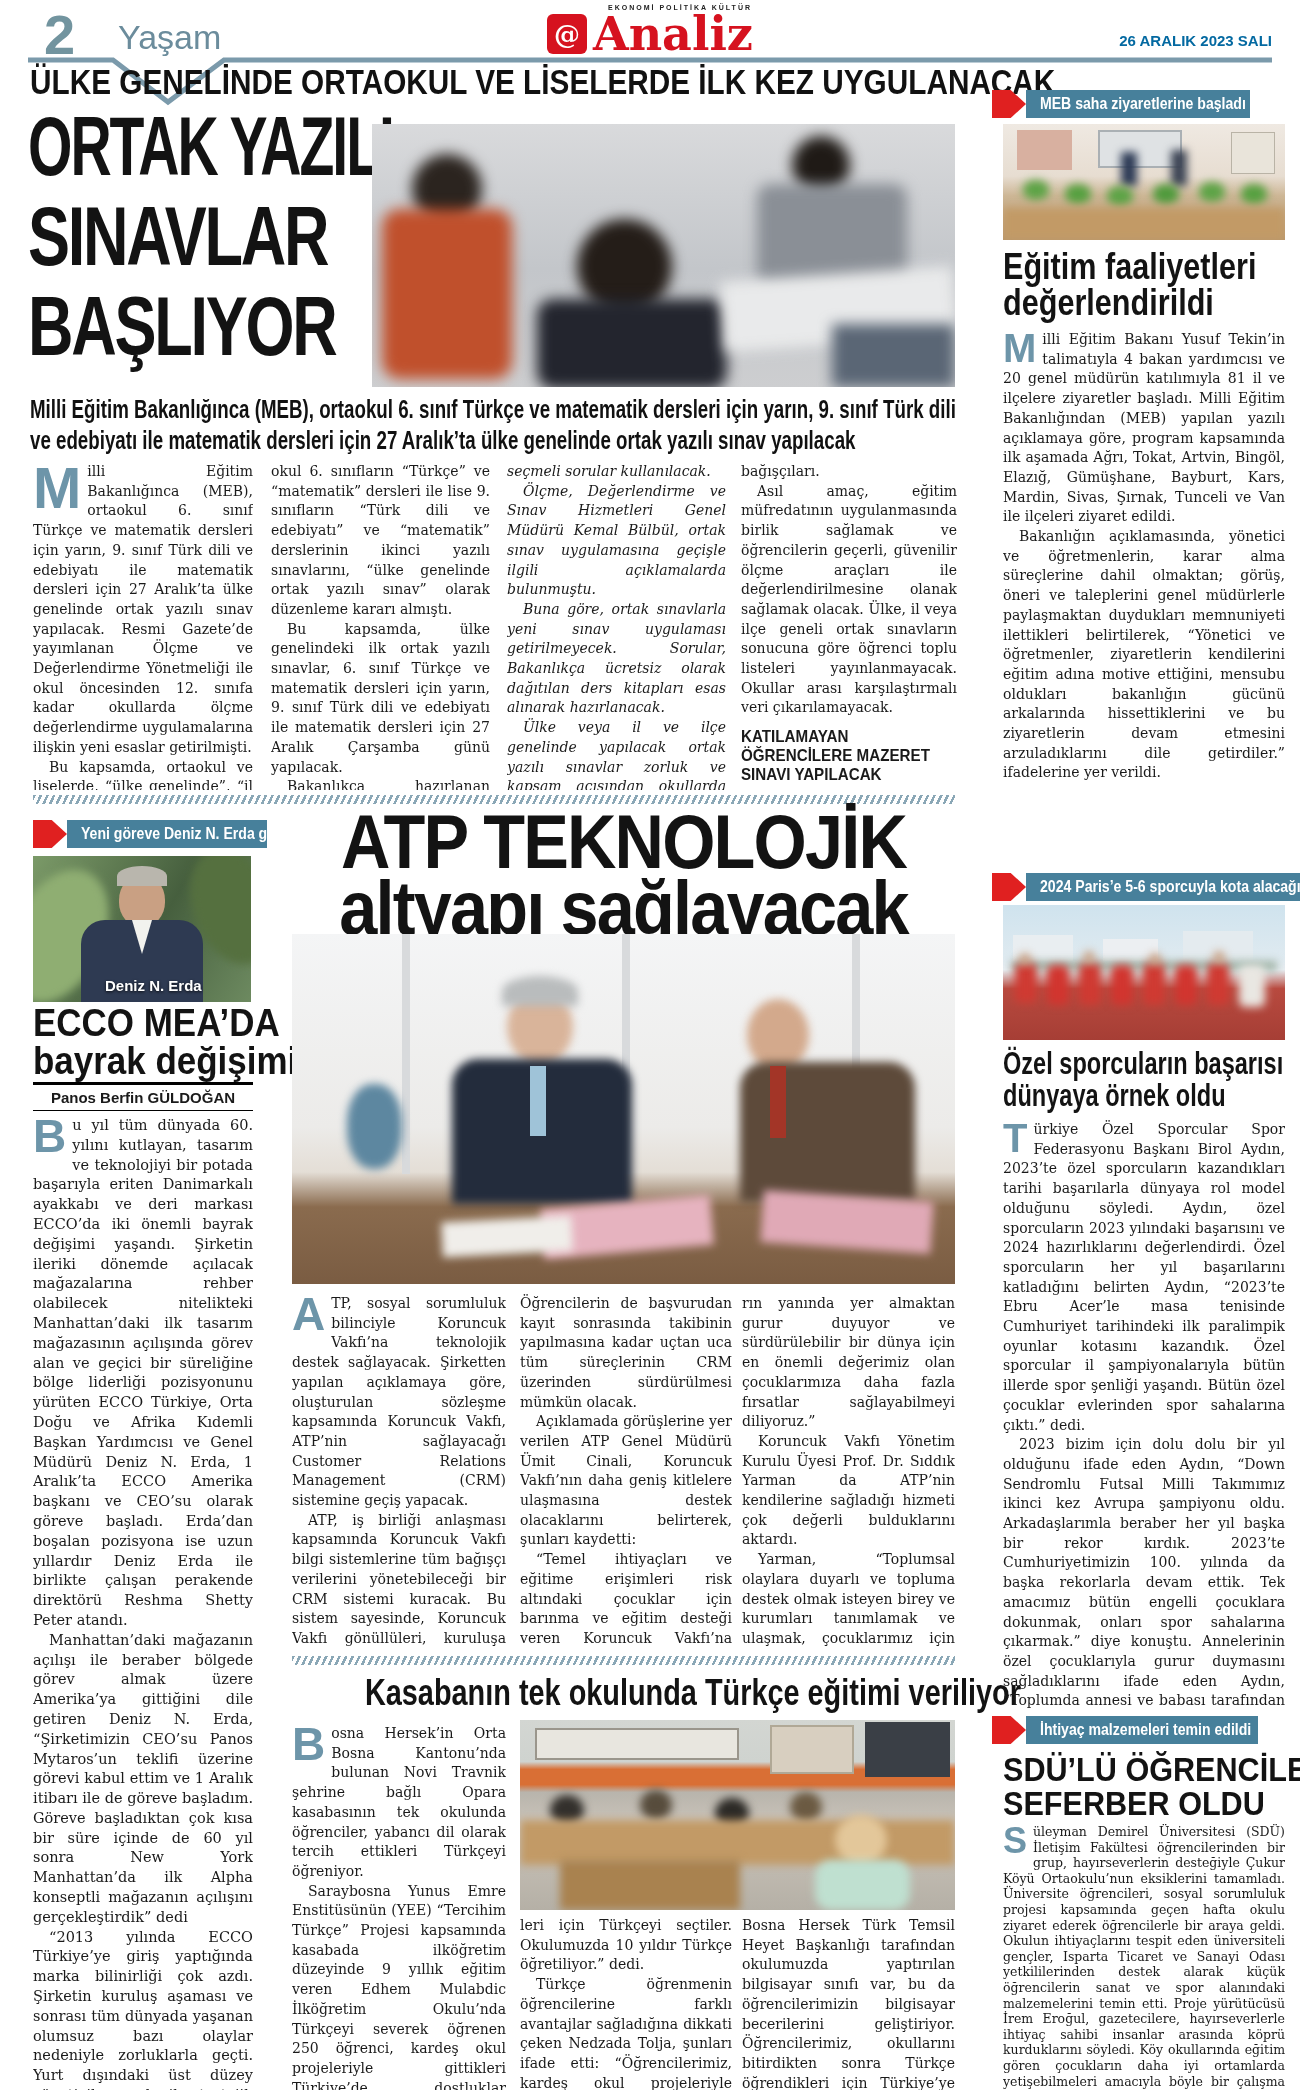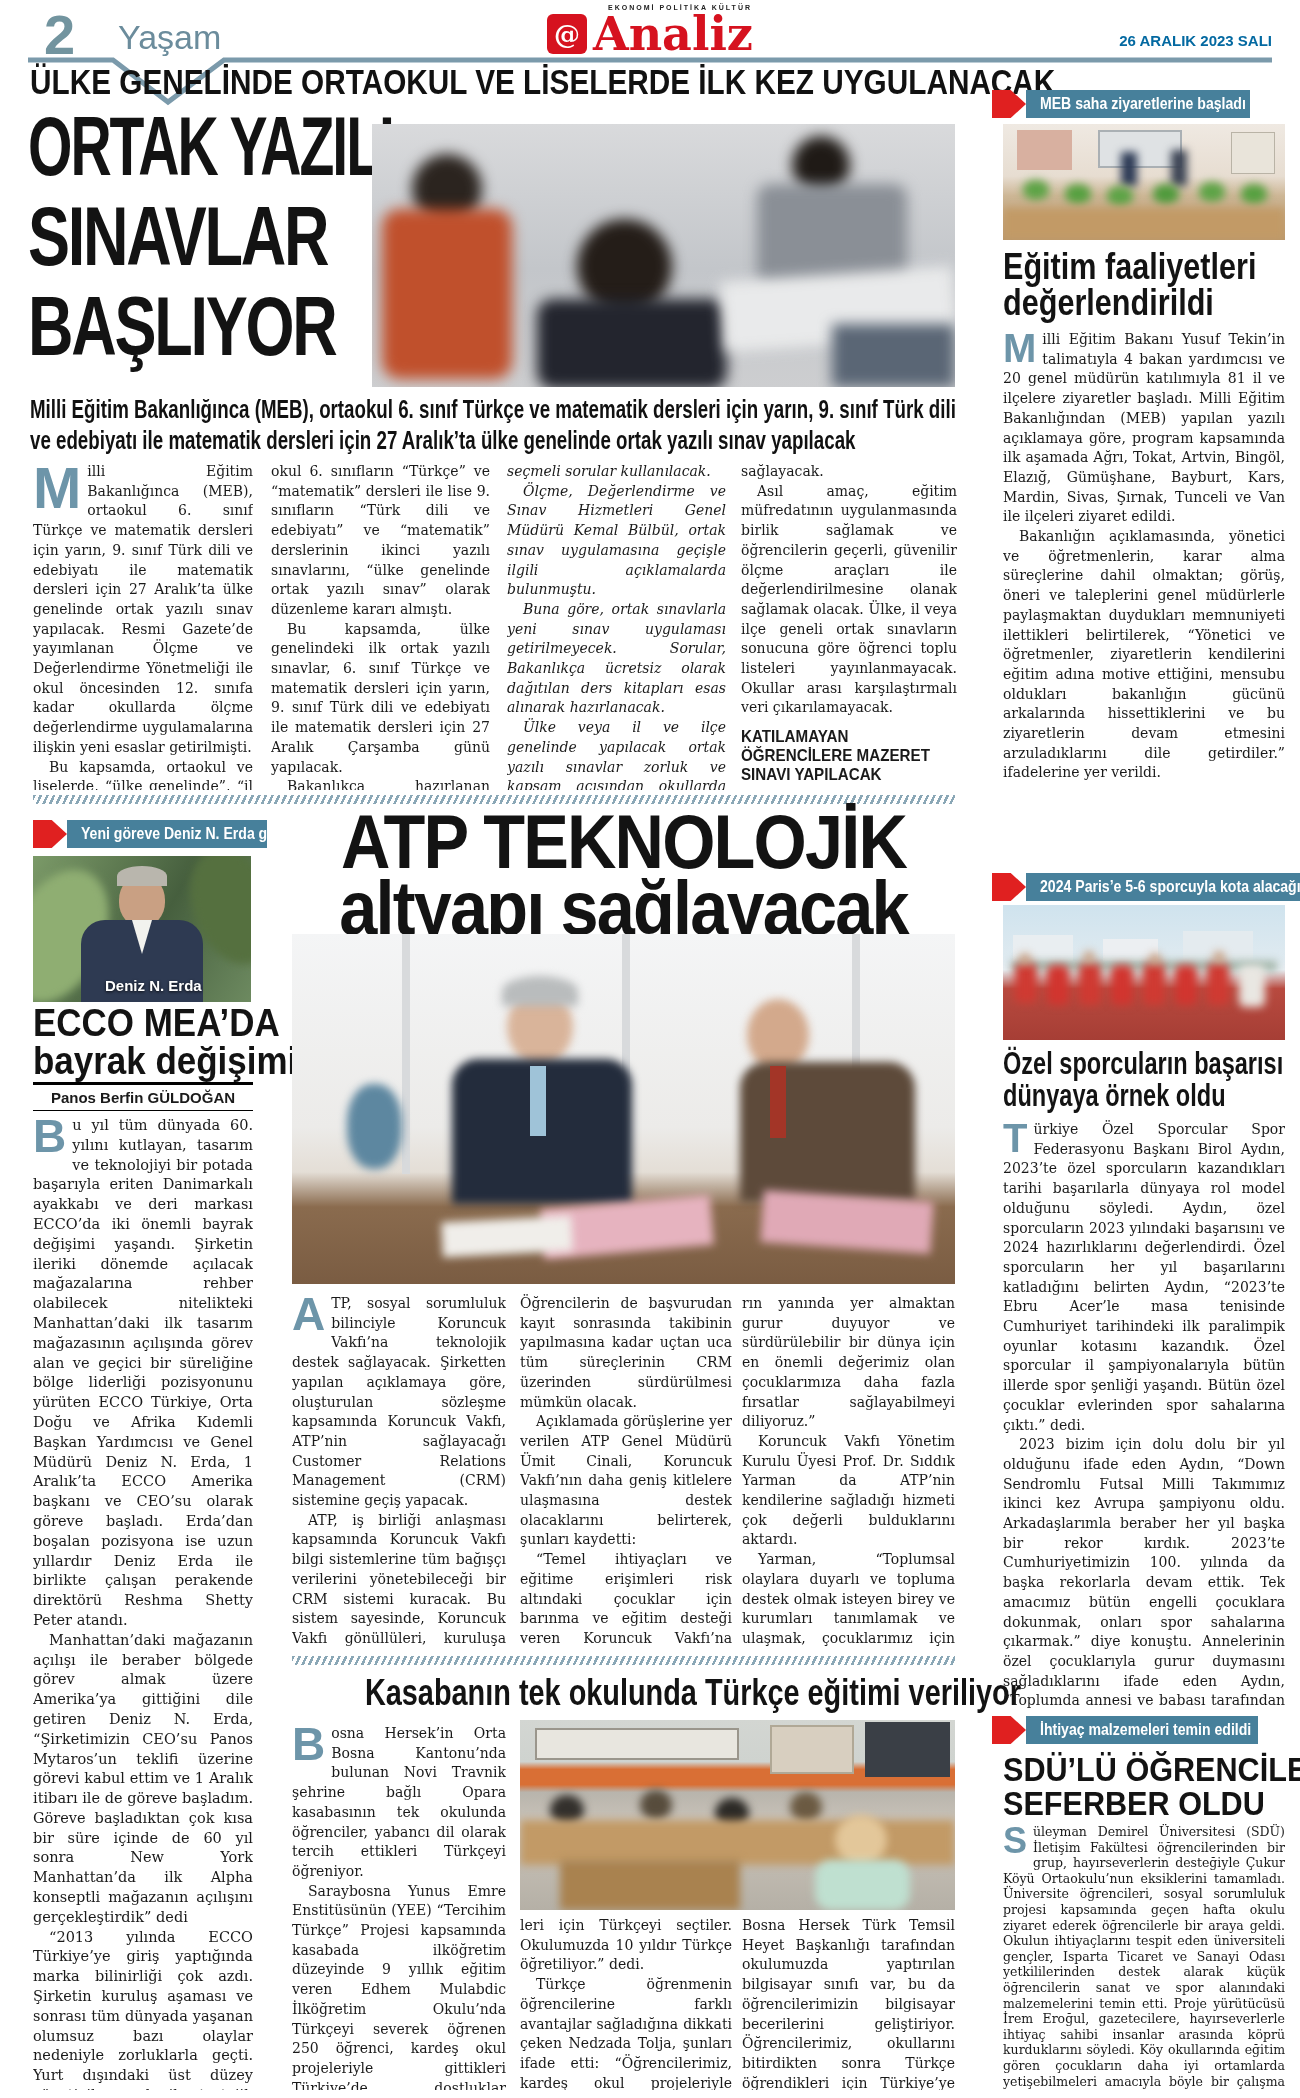--- a/index.html
+++ b/index.html
@@ -88,21 +88,21 @@
 
   </div>
   <div class="abs col" style="left:507px;top:462px;width:219px;height:328px;font-style:italic;">
     <p>seçmeli sorular kullanılacak.</p>
     <p class="ind">Ölçme, Değerlendirme ve Sınav Hizmetleri Genel Müdürü Kemal Bülbül, ortak sınav uygulamasına geçişle ilgili açıklamalarda bulunmuştu.</p>
     <p class="ind">Buna göre, ortak sınavlarla yeni sınav uygulaması getirilmeyecek. Sorular, Bakanlıkça ücretsiz olarak dağıtılan ders kitapları esas alınarak hazırlanacak.</p>
     <p class="ind">Ülke veya il ve ilçe genelinde yapılacak ortak yazılı sınavlar zorluk ve kapsam açısından okullarda yapılan diğer yazılı sınavlar gibi olacak ve öğrencilerin değerlendirilmesinde kullanılacak.</p>
 
   </div>
   <div class="abs col" style="left:741px;top:462px;width:216px;height:328px;">
-    <p>sağlayacak.</p>
+    <p>bağışçıları.</p>
     <p class="ind">Asıl amaç, eğitim müfredatının uygulanmasında birlik sağlamak ve öğrencilerin geçerli, güvenilir ölçme araçları ile değerlendirilmesine olanak sağlamak olacak. Ülke, il veya ilçe geneli ortak sınavların sonucuna göre öğrenci toplu listeleri yayınlanmayacak. Okullar arası karşılaştırmalı veri çıkarılamayacak.</p>
     <p class="subhead4">KATILAMAYAN ÖĞRENCİLERE MAZERET SINAVI YAPILACAK</p>
     <p class="ind">Ortak sınavlara katılamayan öğrenciler için mazeret sınavları yapılacak.</p>
 
   </div>
 
   <div class="abs divider" style="left:33px;top:795px;width:922px;height:9px;"></div>
 
   <div class="abs tag" style="left:33px;top:820px;">
     <div class="arrow"></div>

